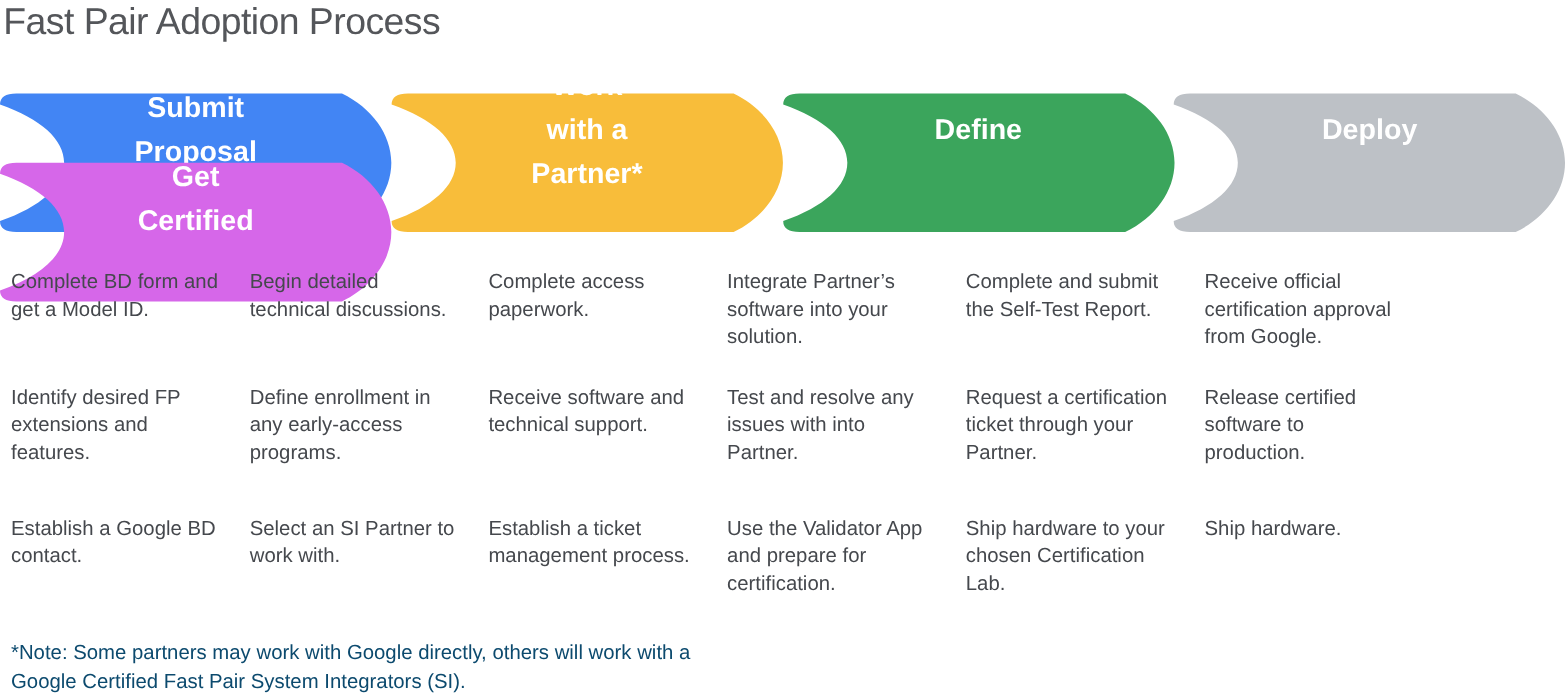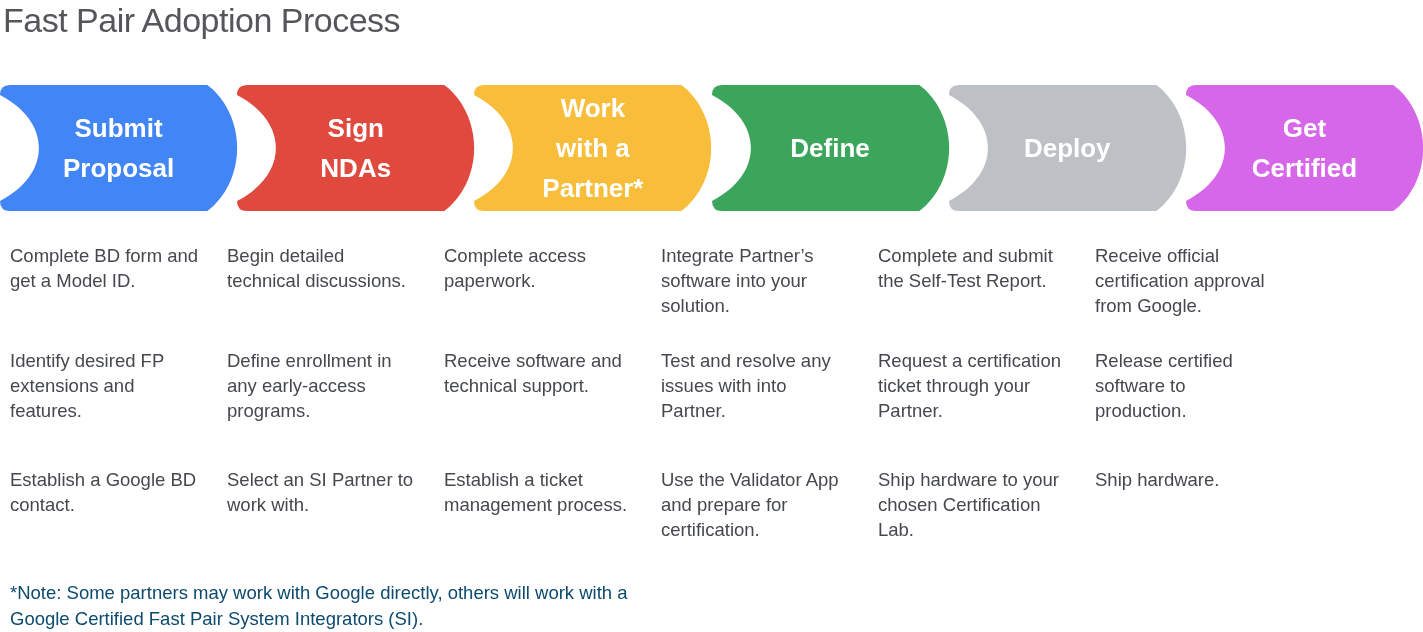--- a/index.html
+++ b/index.html
@@ -25,21 +25,21 @@
     white-space: pre;
   }
 
   .band {
     position: absolute;
     top: 85px;
     left: 0;
     width: 1423px;
     height: 126px;
     display: grid;
-    grid-template-columns: repeat(6, 1fr);
+    grid-template-columns: repeat(4, 1fr);
   }
 
   .stage { position: relative; }
 
   .stage svg {
     position: absolute;
     top: 0; left: 0;
     width: 100%;
     height: 126px;
     display: block;
@@ -99,27 +99,20 @@
   <div class="band">
 
     <div class="stage">
       <svg viewBox="0 0 238 126" preserveAspectRatio="none" aria-hidden="true">
         <path d="M 10 0 L 208 0 C 226 13 238 37 238 63 C 238 89 226 113 208 126 L 10 126 Q 0 126 0 116 C 25 103 39 84 39 63 C 39 42 25 23 0 10 Q 0 0 10 0 Z" fill="#4285F4"></path>
       </svg>
       <div class="stage-label">Submit
 Proposal</div>
     </div>
 
-    <div class="stage">
-      <svg viewBox="0 0 238 126" preserveAspectRatio="none" aria-hidden="true">
-        <path d="M 10 0 L 208 0 C 226 13 238 37 238 63 C 238 89 226 113 208 126 L 10 126 Q 0 126 0 116 C 25 103 39 84 39 63 C 39 42 25 23 0 10 Q 0 0 10 0 Z" fill="#E0493D"></path>
-      </svg>
-      <div class="stage-label">Sign
-NDAs</div>
-    </div>
 
     <div class="stage">
       <svg viewBox="0 0 238 126" preserveAspectRatio="none" aria-hidden="true">
         <path d="M 10 0 L 208 0 C 226 13 238 37 238 63 C 238 89 226 113 208 126 L 10 126 Q 0 126 0 116 C 25 103 39 84 39 63 C 39 42 25 23 0 10 Q 0 0 10 0 Z" fill="#F8BD3A"></path>
       </svg>
       <div class="stage-label">Work
 with a
 Partner*</div>
     </div>
 

